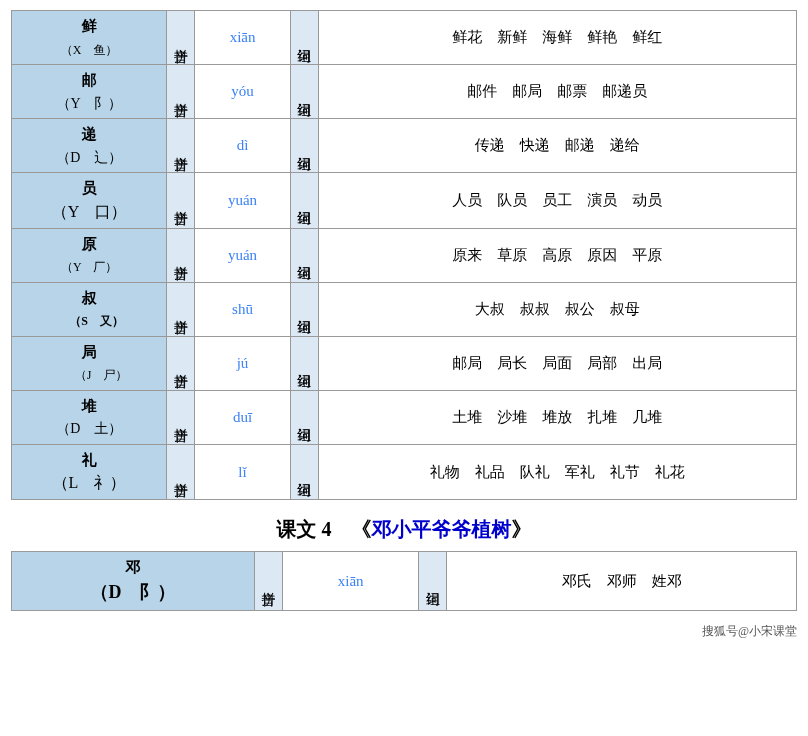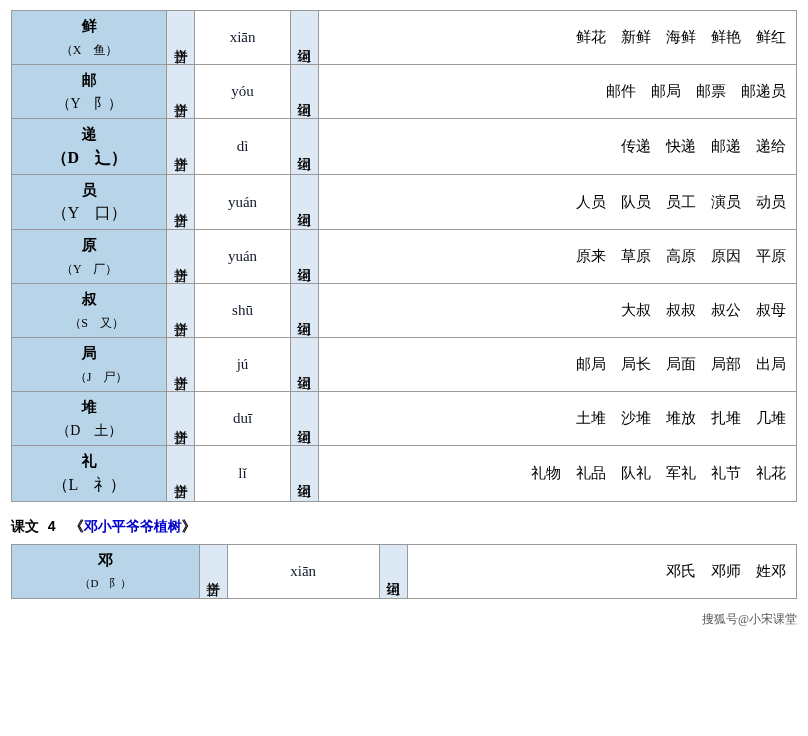--- a/index.html
+++ b/index.html
@@ -35,44 +35,44 @@
     .cell-label {
       background-color: #dce9f5;
       width: 28px;
       font-size: 14px;
       writing-mode: vertical-rl;
       text-orientation: mixed;
       padding: 4px 2px;
     }
     .cell-pinyin {
       background-color: #fff;
-      color: #0f172a;
+      color: #3b82f6;
       min-width: 55px;
       font-family: "SimSun", serif;
       font-size: 15px;
     }
     .cell-group-label {
       background-color: #dce9f5;
       width: 28px;
       font-size: 14px;
       writing-mode: vertical-rl;
       text-orientation: mixed;
       padding: 4px 2px;
     }
     .cell-words {
-      text-align: right;
+      text-align: center;
       padding: 4px 10px;
       font-size: 15px;
     }
     .section-title {
-      font-size: 14px;
+      text-align: center;
+      font-size: 20px;
       font-weight: bold;
       margin: 16px 0 8px 0;
       color: #000;
-      font-family: Liberation Mono, monospace;
     }
     .section-title .book-title {
       color: #0000cc;
     }
     .footer {
       text-align: right;
       font-size: 12px;
       color: #555;
       margin-top: 4px;
     }
@@ -92,42 +92,42 @@
           <td class="cell-words">鲜花　新鲜　海鲜　鲜艳　鲜红</td>
         </tr>
         <tr>
           <td class="cell-char">邮<br><span style="font-size:14px;font-weight:normal;">（Y　阝）</span></td>
           <td class="cell-label">拼音</td>
           <td class="cell-pinyin">yóu</td>
           <td class="cell-group-label">组词</td>
           <td class="cell-words">邮件　邮局　邮票　邮递员</td>
         </tr>
         <tr>
-          <td class="cell-char">递<br><span style="font-size:16px;font-weight:bold;">（D　辶）</span></td>
+          <td class="cell-char">递<br><span style="font-size:14px;font-weight:normal;">（D　辶）</span></td>
           <td class="cell-label">拼音</td>
           <td class="cell-pinyin">dì</td>
           <td class="cell-group-label">组词</td>
           <td class="cell-words">传递　快递　邮递　递给</td>
         </tr>
         <tr>
           <td class="cell-char">员<br><span style="font-size:16px;font-weight:normal;">（Y　口）</span></td>
           <td class="cell-label">拼音</td>
           <td class="cell-pinyin">yuán</td>
           <td class="cell-group-label">组词</td>
           <td class="cell-words">人员　队员　员工　演员　动员</td>
         </tr>
         <tr>
           <td class="cell-char">原<br><span style="font-size:12px;font-weight:normal;margin-top:24px;">（Y　厂）</span></td>
           <td class="cell-label">拼音</td>
           <td class="cell-pinyin">yuán</td>
           <td class="cell-group-label">组词</td>
           <td class="cell-words">原来　草原　高原　原因　平原</td>
         </tr>
         <tr>
-          <td class="cell-char">叔<br><span style="font-size:12px;font-weight:normal;margin-left:15px;">（S　又）</span></td>
+          <td class="cell-char">叔<br><span style="font-size:12px;font-weight:bold;margin-left:15px;">（S　又）</span></td>
           <td class="cell-label">拼音</td>
           <td class="cell-pinyin">shū</td>
           <td class="cell-group-label">组词</td>
           <td class="cell-words">大叔　叔叔　叔公　叔母</td>
         </tr>
         <tr>
           <td class="cell-char">局<br><span style="font-size:12px;font-weight:normal;margin-left:24px;">（J　尸）</span></td>
           <td class="cell-label">拼音</td>
           <td class="cell-pinyin">jú</td>
           <td class="cell-group-label">组词</td>
@@ -150,21 +150,21 @@
       </tbody>
   </table>
 
   <div class="section-title">
     <span>课文 4　《</span><span class="book-title">邓小平爷爷植树</span><span>》</span>
   </div>
 
   <table>
     <tbody id="table2-body">
         <tr>
-          <td class="cell-char">邓<br><span style="font-size:11px;font-weight:normal;">（D　阝）</span></td>
+          <td class="cell-char">邓<br><span style="font-size:18px;font-weight:bold;">（D　阝）</span></td>
           <td class="cell-label">拼音</td>
           <td class="cell-pinyin">xiān</td>
           <td class="cell-group-label">组词</td>
           <td class="cell-words">邓氏　邓师　姓邓</td>
         </tr>
       </tbody>
   </table>
 
   <div class="footer">
     <span>搜狐号@小宋课堂</span>

